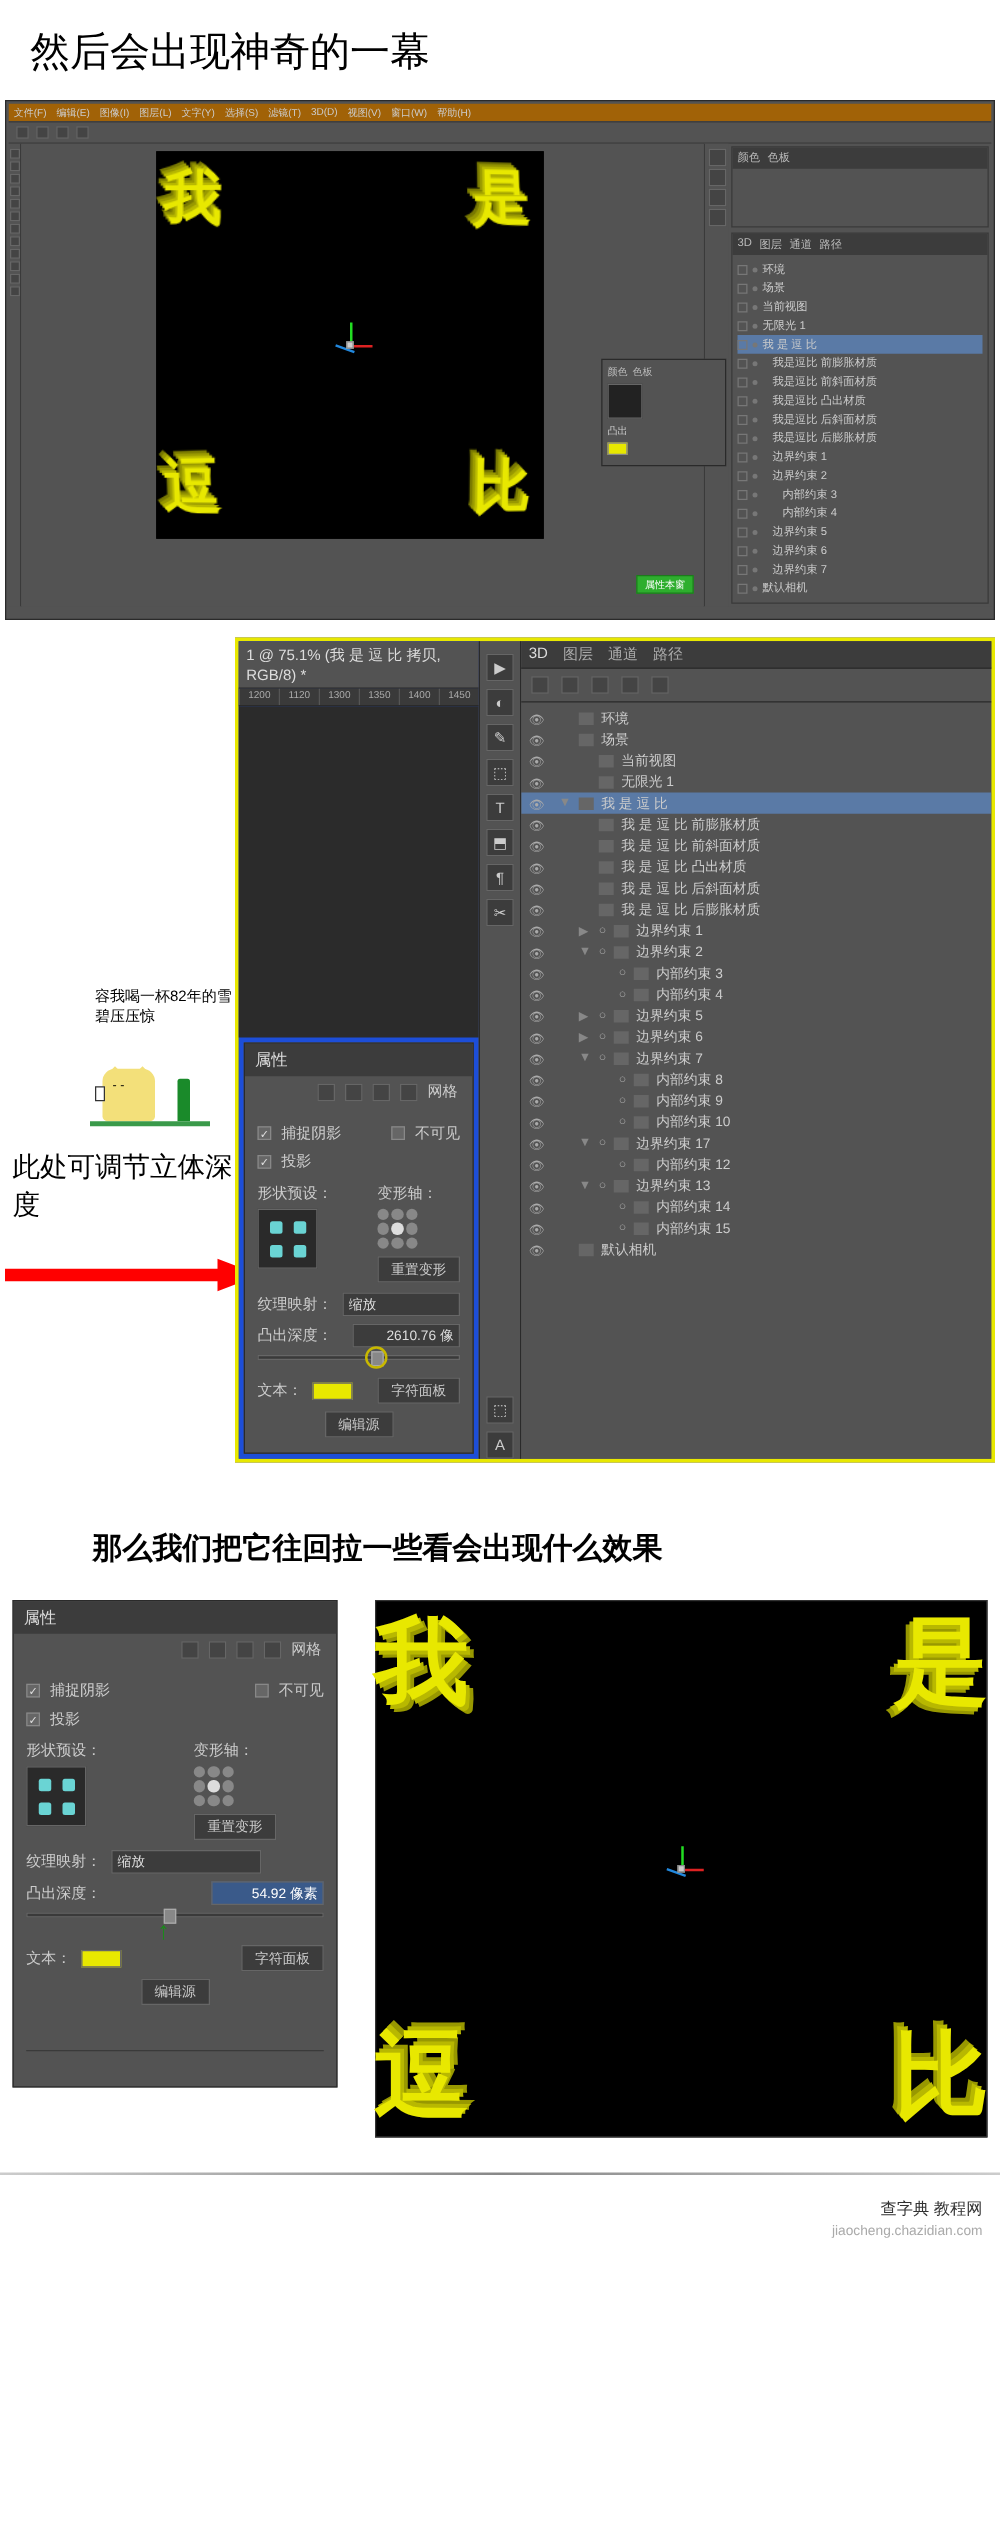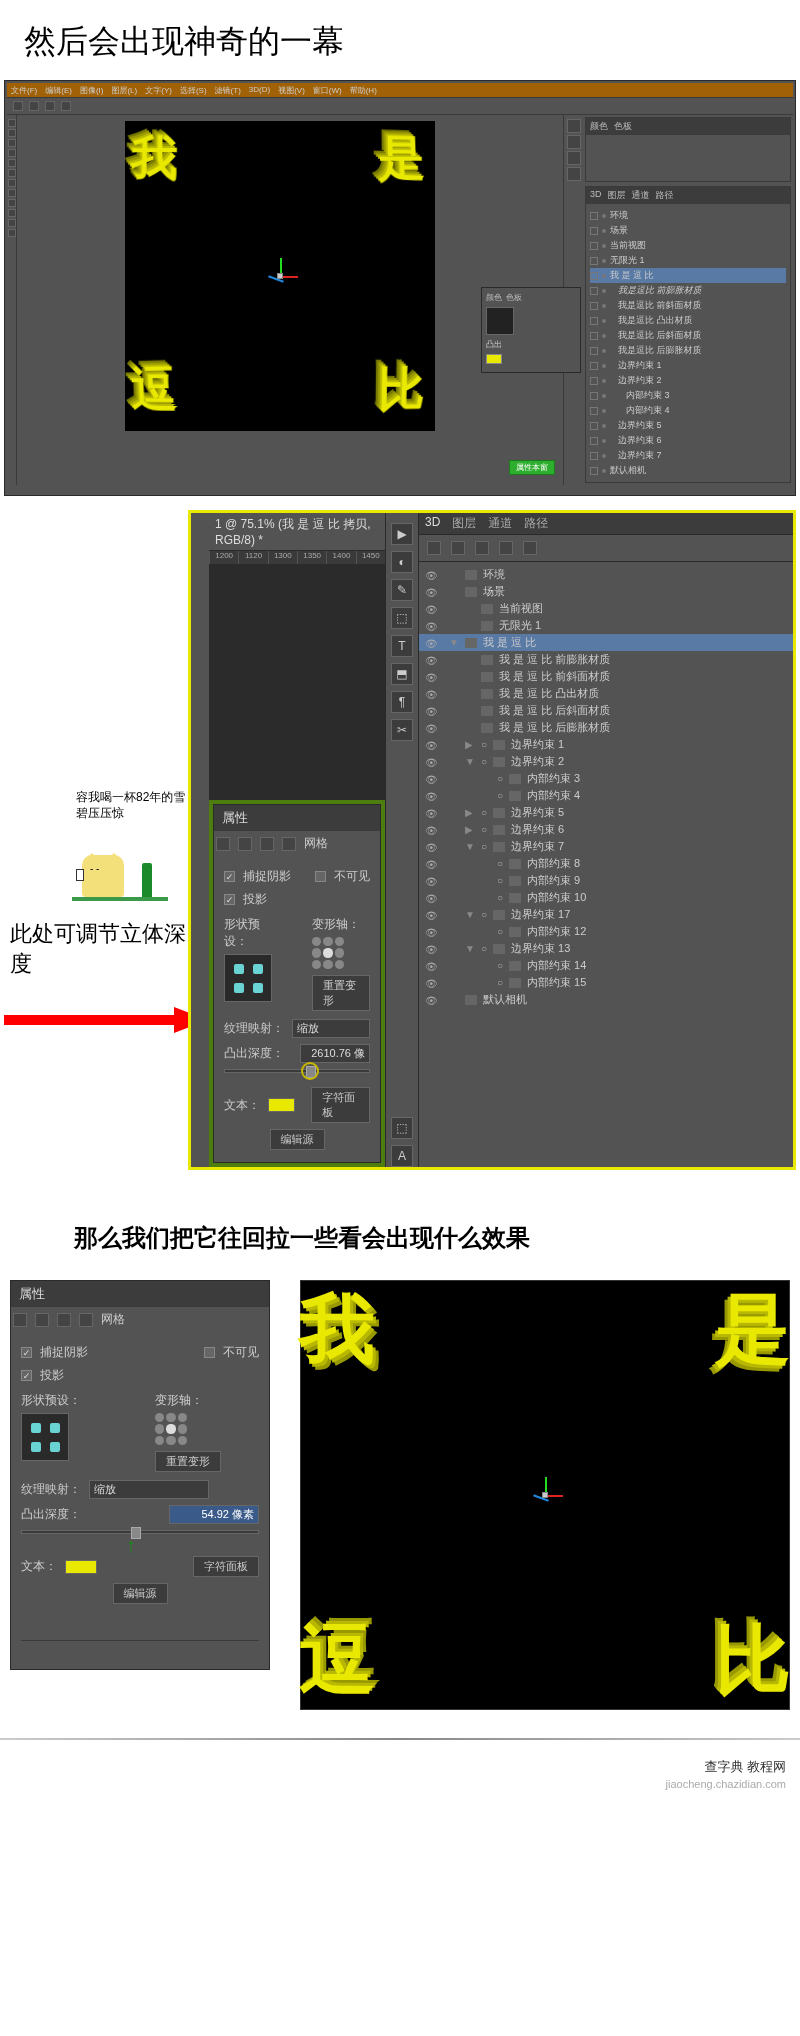--- a/index.html
+++ b/index.html
@@ -63,28 +63,28 @@
   .cat:before{content:'';position:absolute;top:-8px;left:4px;width:0;height:0;border:6px solid transparent;border-bottom-color:#f3e07a;}
   .cat:after{content:'';position:absolute;top:-8px;right:4px;width:0;height:0;border:6px solid transparent;border-bottom-color:#f3e07a;}
   .cat-face{position:absolute;top:8px;left:8px;font-size:10px;}
   .phone{position:absolute;top:14px;left:-6px;width:8px;height:12px;background:#fff;border:1px solid #333;}
   .bottle{position:absolute;bottom:0;right:4px;width:10px;height:34px;background:#1a8a2a;border-radius:2px 2px 0 0;}
   .table{position:absolute;bottom:-4px;left:-4px;width:96px;height:4px;background:#3a9a4a;}
   .sec2-ann2 { font-size:22px; color:#000; padding: 22px 0 0 6px; font-weight:400;}
   .arrow-red { margin-top:26px; }
   .arrow-red svg { display:block; }
   .sec2-right { flex:1; border: 3px solid #e8e800; background:#535353; display:flex; height:660px;}
-  .sec2-canvascol { width: 176px; background:#4d7c0f; display:flex; flex-direction:column;margin-left:18px;}
+  .sec2-canvascol { width: 192px; background:#1d4ed8; display:flex; flex-direction:column;}
   .sec2-tab { background:#535353; font-size:12px; color:#ddd; padding:3px 6px; border-bottom:1px solid #2a2a2a;}
   .sec2-ruler { height:14px; background:#3a3a3a; display:flex; border-bottom:1px solid #2a2a2a;}
   .sec2-ruler span { color:#aaa; font-size:8px; flex:1; text-align:center; border-left:1px solid #555;}
   .sec2-dark { flex:1; background:#2b2b2b;}
   .sec2-props { background:#535353; border:1px solid #2a2a2a; margin:4px; }
   .props-title { color:#ddd; font-size:13px; padding:4px 8px; background:#3c3c3c;}
-  .props-iconrow { display:flex; gap:8px; padding:4px 2px; align-items:center;}
+  .props-iconrow { display:flex; gap:8px; padding:4px 12px; align-items:center;justify-content:flex-end;}
   .props-iconrow .pi { width:14px;height:14px;background:#444;border:1px solid #666;}
   .props-iconrow .plbl { color:#ccc; font-size:12px;}
   .props-body { padding:6px 10px; }
   .props-row { display:flex; align-items:center; gap:8px; margin:6px 0; color:#ccc; font-size:12px;}
   .props-row .chk { width:11px;height:11px;background:#666;border:1px solid #888;display:flex;align-items:center;justify-content:center;}
   .props-row .chk.on::after{content:'✓';font-size:9px;color:#ddd;}
   .props-row .lbl { flex:0 0 auto;}
   .props-row .spacer { flex:1;}
   .props-grid { display:flex; gap:30px; margin:8px 0;}
   .props-grid .col { flex:1;}
@@ -256,21 +256,21 @@
                 <span>无限光 1</span>
               </div>
             <div class="layertree-row sel">
                 <span class="eye"></span>
                 <span class="dot"></span>
                 <span>我 是 逗 比</span>
               </div>
             <div class="layertree-row">
                 <span class="eye"></span>
                 <span class="dot"></span>
-                <span style="padding-left:8px;font-style:italic;">我是逗比 前膨胀材质</span>
+                <span style="padding-left:8px;">我是逗比 前膨胀材质</span>
               </div>
             <div class="layertree-row">
                 <span class="eye"></span>
                 <span class="dot"></span>
                 <span style="padding-left:8px;">我是逗比 前斜面材质</span>
               </div>
             <div class="layertree-row">
                 <span class="eye"></span>
                 <span class="dot"></span>
                 <span style="padding-left:8px;">我是逗比 凸出材质</span>

